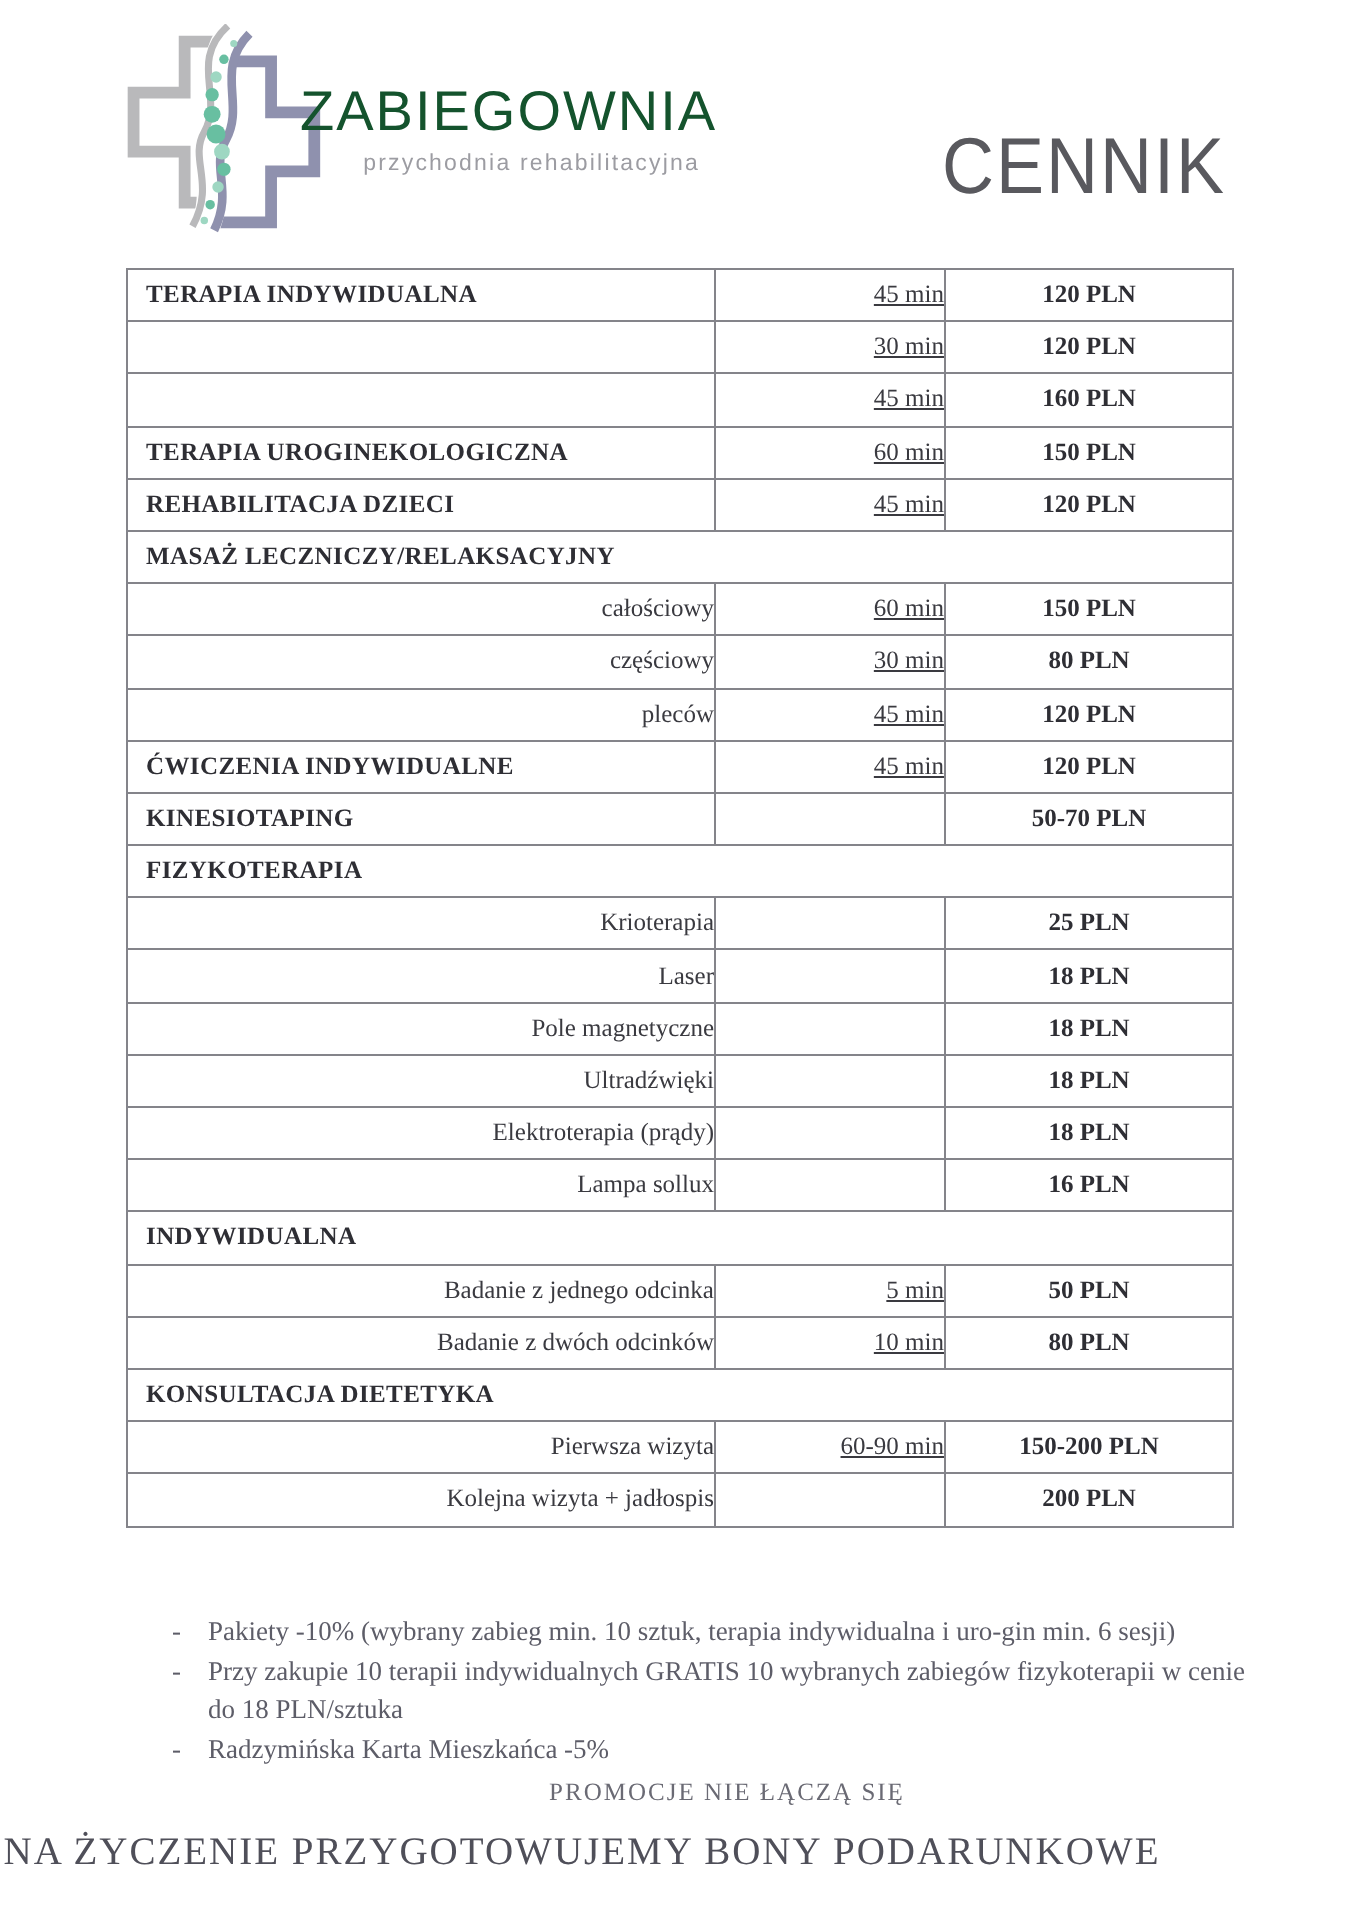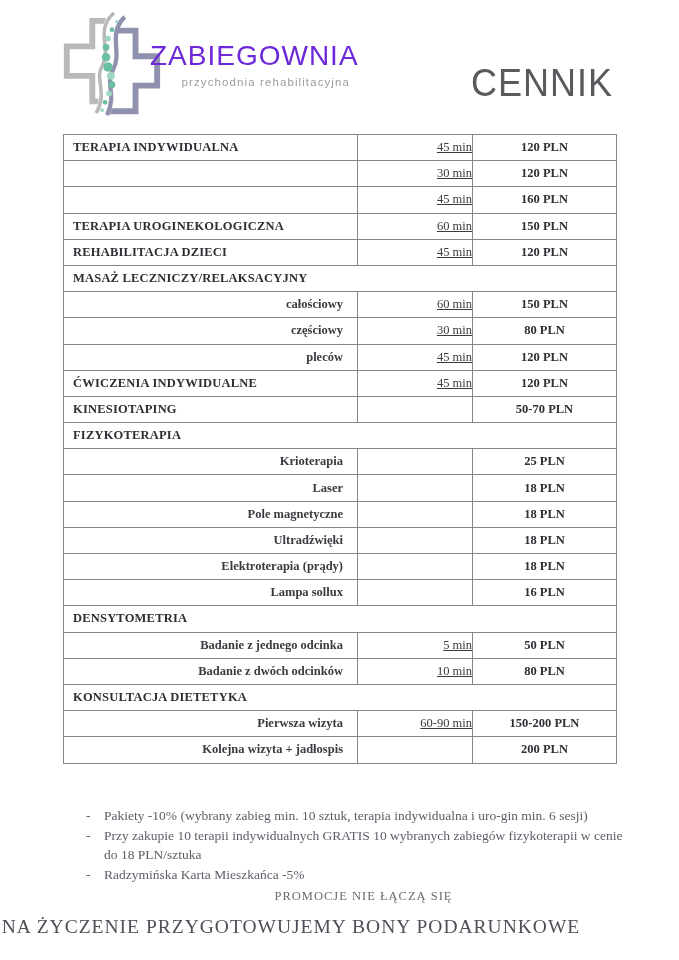--- a/index.html
+++ b/index.html
@@ -15,21 +15,21 @@
   .logo-icon{position:absolute;left:55px;top:12px;width:110px;height:108px;}
   .brand-block{
     position:absolute;left:150px;top:40px;width:200px;
     font-family:"Liberation Sans", sans-serif;
     text-align:right;
   }
   .brand-name{
     display:block;
     font-size:28px;font-weight:300;
     letter-spacing:1px;
-    color:#6d28d9;
+    color:#14532d;
     white-space:nowrap;
     text-align:left;
   }
   .brand-tagline{
     display:block;
     font-size:11.5px;font-weight:400;
     letter-spacing:1.1px;
     color:#9c9ca2;
     margin-top:4px;
     white-space:nowrap;
@@ -56,21 +56,21 @@
     height:25.2px;
     font-size:12.5px;
     color:#2e2e34;
     padding:0;
     overflow:hidden;
     white-space:nowrap;
   }
   .price-table td.name{text-align:left;padding-left:9px;}
   .price-table td.name.main,
   .price-table td.name.section{font-weight:bold;letter-spacing:0.2px;}
-  .price-table td.name.sub{text-align:right;padding-right:14px;font-weight:bold;color:#3a3a40;}
+  .price-table td.name.sub{text-align:right;padding-right:0;font-weight:normal;color:#3a3a40;}
   .price-table td.time{text-align:right;font-weight:normal;color:#3a3a40;text-decoration:underline;}
   .price-table td.price{text-align:center;font-weight:bold;}
   
   .notes-list{
     position:absolute;left:86px;top:806px;width:542px;
     margin:0;padding:0;list-style:none;
   }
   .notes-list li{
     display:flex;
     font-size:13.5px;
@@ -219,21 +219,21 @@
           <td class="name sub">Elektroterapia (prądy)</td>
           <td class="time"></td>
           <td class="price">18 PLN</td>
         </tr>
         <tr>
           <td class="name sub">Lampa sollux</td>
           <td class="time"></td>
           <td class="price">16 PLN</td>
         </tr>
         <tr>
-          <td colspan="3" class="name section">DENSYTOMETRIA</td>
+          <td colspan="3" class="name section">INDYWIDUALNA</td>
         </tr>
         <tr>
           <td class="name sub">Badanie z jednego odcinka</td>
           <td class="time">5 min</td>
           <td class="price">50 PLN</td>
         </tr>
         <tr>
           <td class="name sub">Badanie z dwóch odcinków</td>
           <td class="time">10 min</td>
           <td class="price">80 PLN</td>

